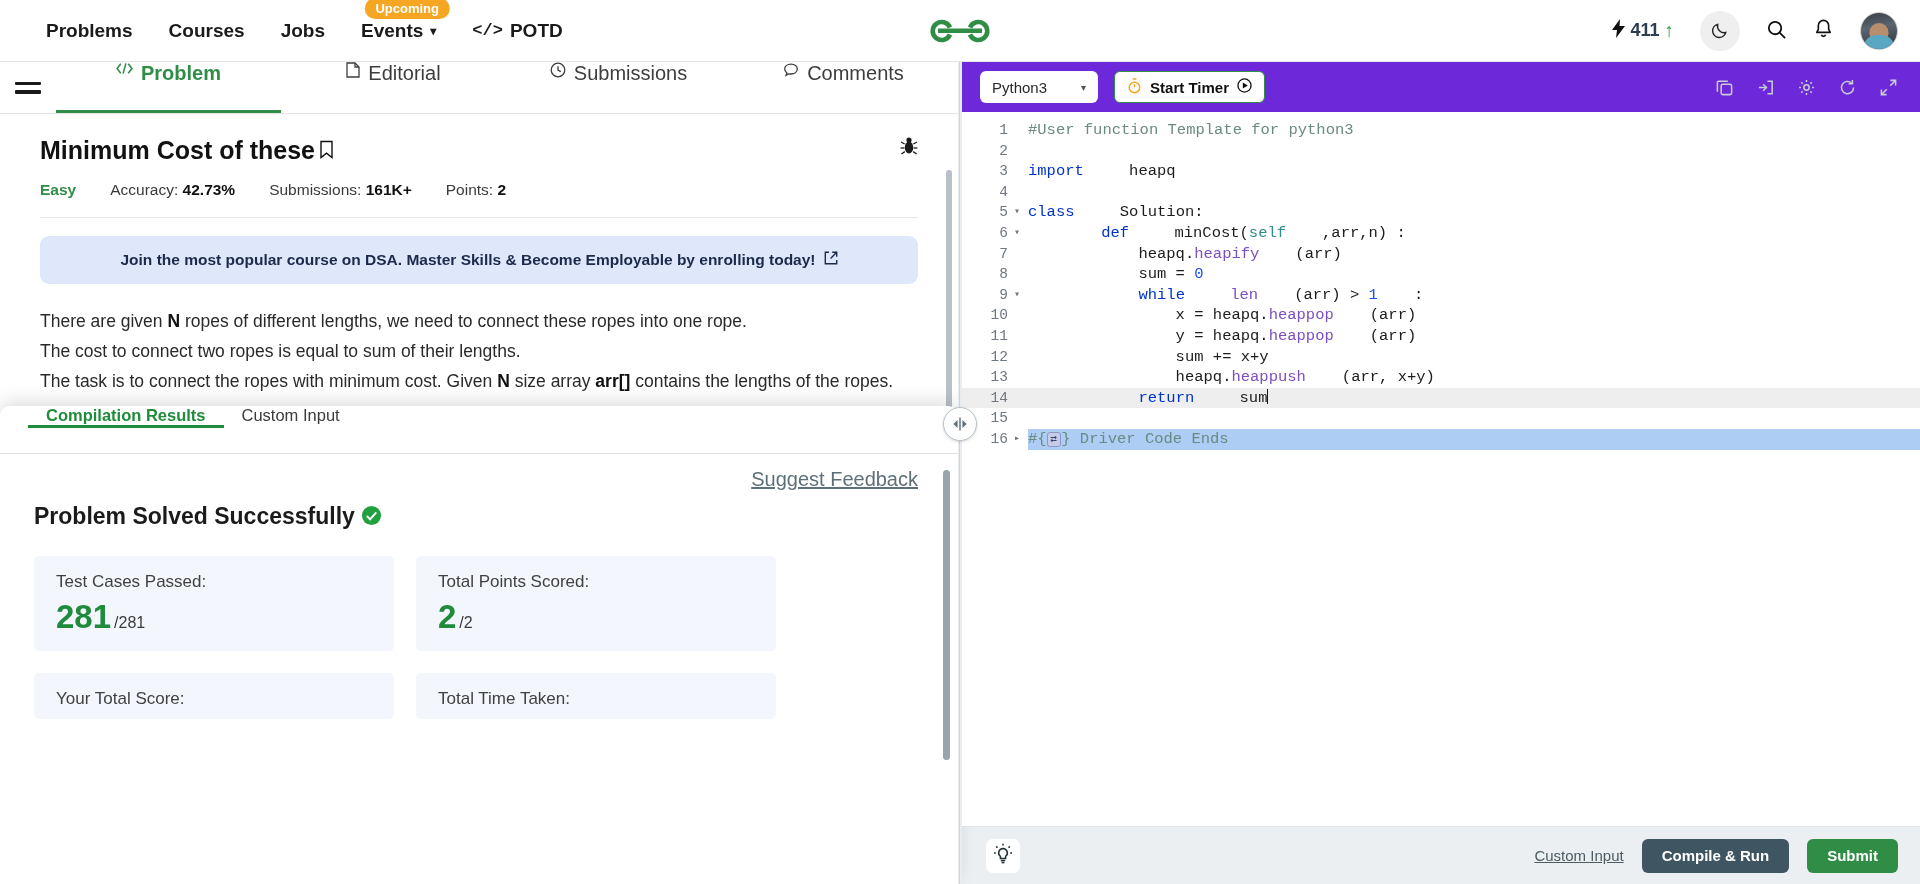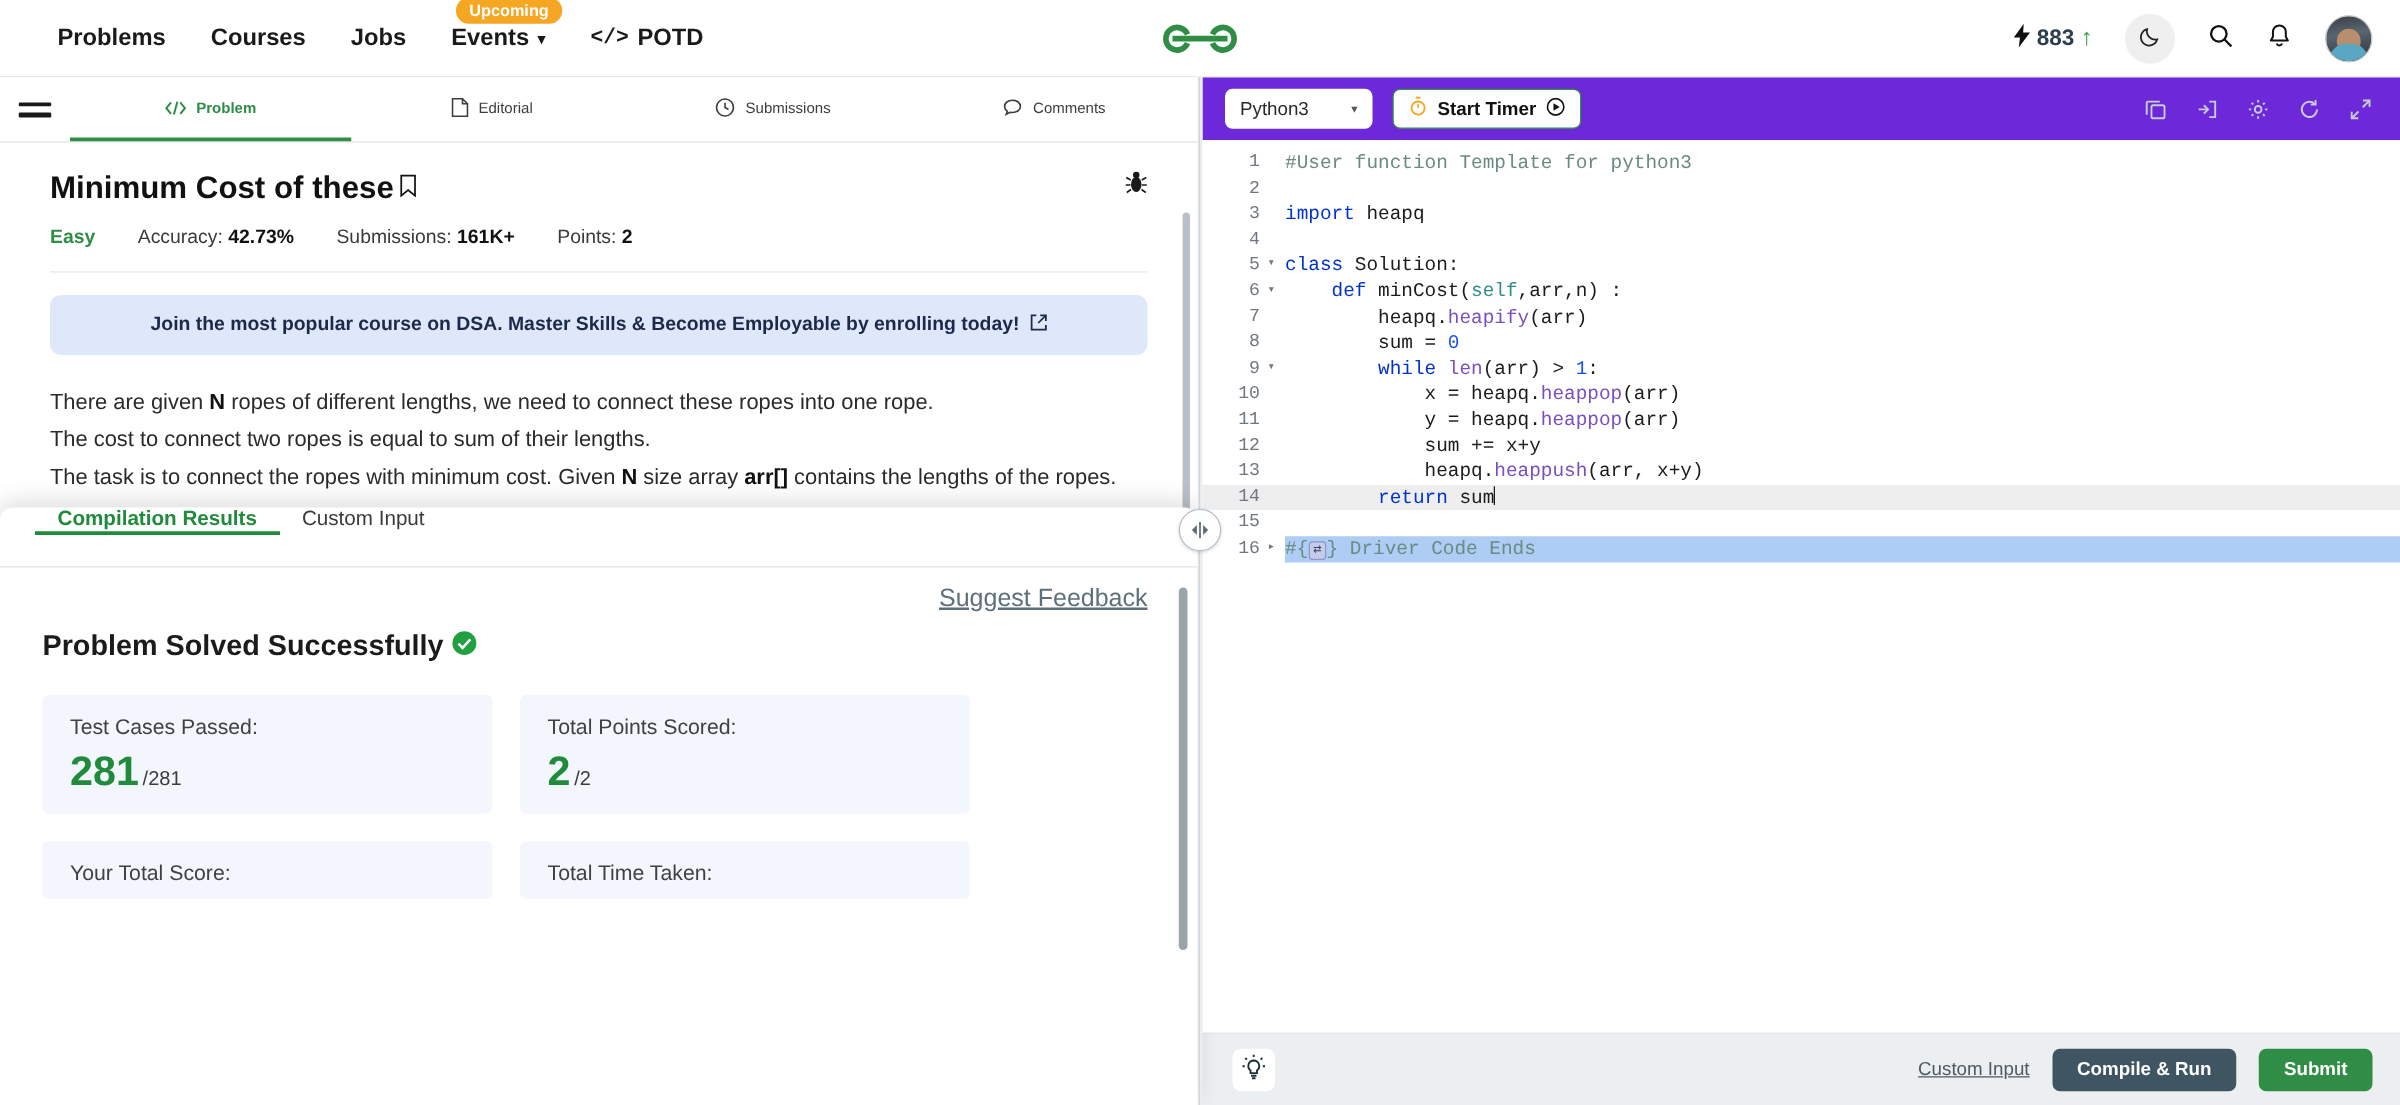--- a/index.html
+++ b/index.html
@@ -73,22 +73,22 @@
   #tabbar {
     height: 52px; display: flex; align-items: stretch;
     border-bottom: 1px solid #e4e4e4; background: #fff; flex:0 0 auto;
   }
   #hamburger {
     width: 56px; display: flex; flex-direction: column; align-items: center;
     justify-content: center; gap: 5px; cursor: pointer;
   }
   #hamburger span { display:block; width: 26px; height: 3.5px; background: #1a1a1a; border-radius:1px;}
   .ptab {
-    flex: 1; display: flex; align-items: center; justify-content: center; gap: 8px;
-    font-size: 12px; color: #3d3d3d; cursor: pointer;
+    flex: 1; display: flex; align-items: flex-start; justify-content: center; gap: 8px;
+    font-size: 20px; color: #3d3d3d; cursor: pointer;
     border-bottom: 3px solid transparent; max-width: 225px;
   }
   .ptab.active { color: #2f8d46; font-weight: bold; border-bottom-color: #2f8d46; }
   .ptab svg { display:block; }
 
   #content-scroll { flex:1 1 auto; overflow:hidden; position: relative; padding: 0 40px; }
   #ptitle-row { display:flex; align-items:flex-start; padding-top: 22px; }
   #ptitle { font-size: 25px; font-weight: bold; color: #111; display:flex; align-items:center; gap:4px;}
   #bug-icon { margin-left: auto; cursor:pointer; }
   #meta-row {
@@ -198,21 +198,21 @@
     width: 52px; text-align: right; padding-right: 6px; color: #6f7780;
     font-size: 14.5px; flex: 0 0 auto; user-select: none;
   }
   .fold { width: 14px; color: #777; font-size: 10px; flex: 0 0 auto; text-align:left;}
   .ctext { flex: 1 1 auto; }
   .tok-cmt { color: #6a8a82; }
   .tok-kw  { color: #0033cc; }
   .tok-fn  { color: #7a4fbf; }
   .tok-self{ color: #2f8d8d; }
   .tok-num { color: #1750eb; }
-  .tok-txt { color: #1c1c1c; }
+  .tok-txt { color: #1c1c1c; margin-left: 36px; }
   .caret-bar {
     display:inline-block; width:1px; height:15px; background:#1c1c1c;
     vertical-align:-2px;
   }
   .fold-chip {
     display:inline-block; background:#c6cbe8; border:1px solid #8e95c9;
     border-radius:3px; padding:0 3px; font-size:11px; color:#3a3f6b; line-height:13px;
     vertical-align:1px;
   }
 
@@ -271,21 +271,21 @@
     </svg>
   </div>
 
   <div id="nav-right">
     <div class="streak">
       <span>
         <svg width="13" height="19" viewBox="0 0 13 19">
             <polygon points="8,0 0,11 5,11 4,19 13,7 7.5,7" fill="#111"></polygon>
           </svg>
       </span>
-      <span class="streak-num">883</span>
+      <span class="streak-num">411</span>
       <span class="arrow-up">↑</span>
     </div>
     <div class="icon-circle">
       <span>
         <svg width="19" height="19" viewBox="0 0 20 20">
             <path d="M15.5 13.2A7.2 7.2 0 0 1 7 4.6a7 7 0 1 0 8.5 8.6z" fill="none" stroke="#222" stroke-width="1.5"></path>
           </svg>
       </span>
     </div>
     <div class="nav-icon">

